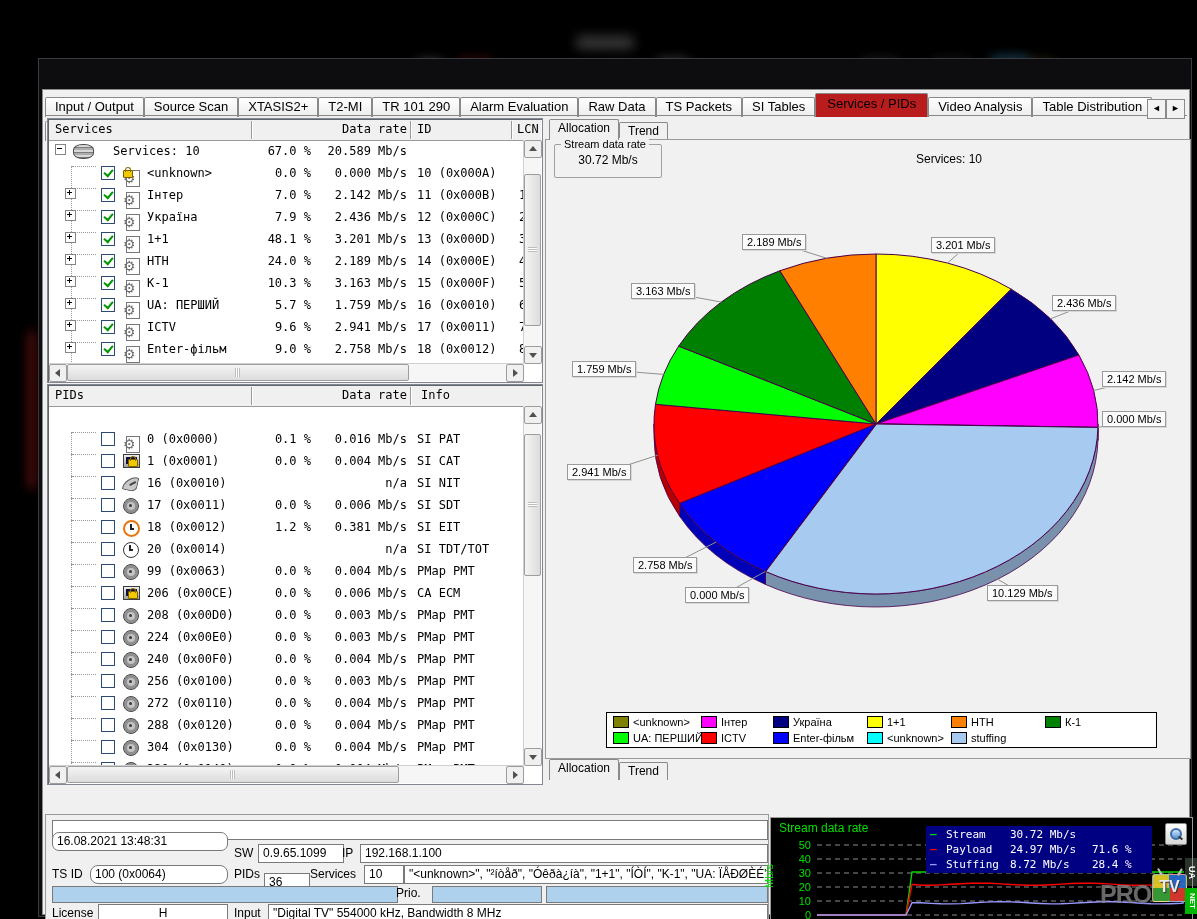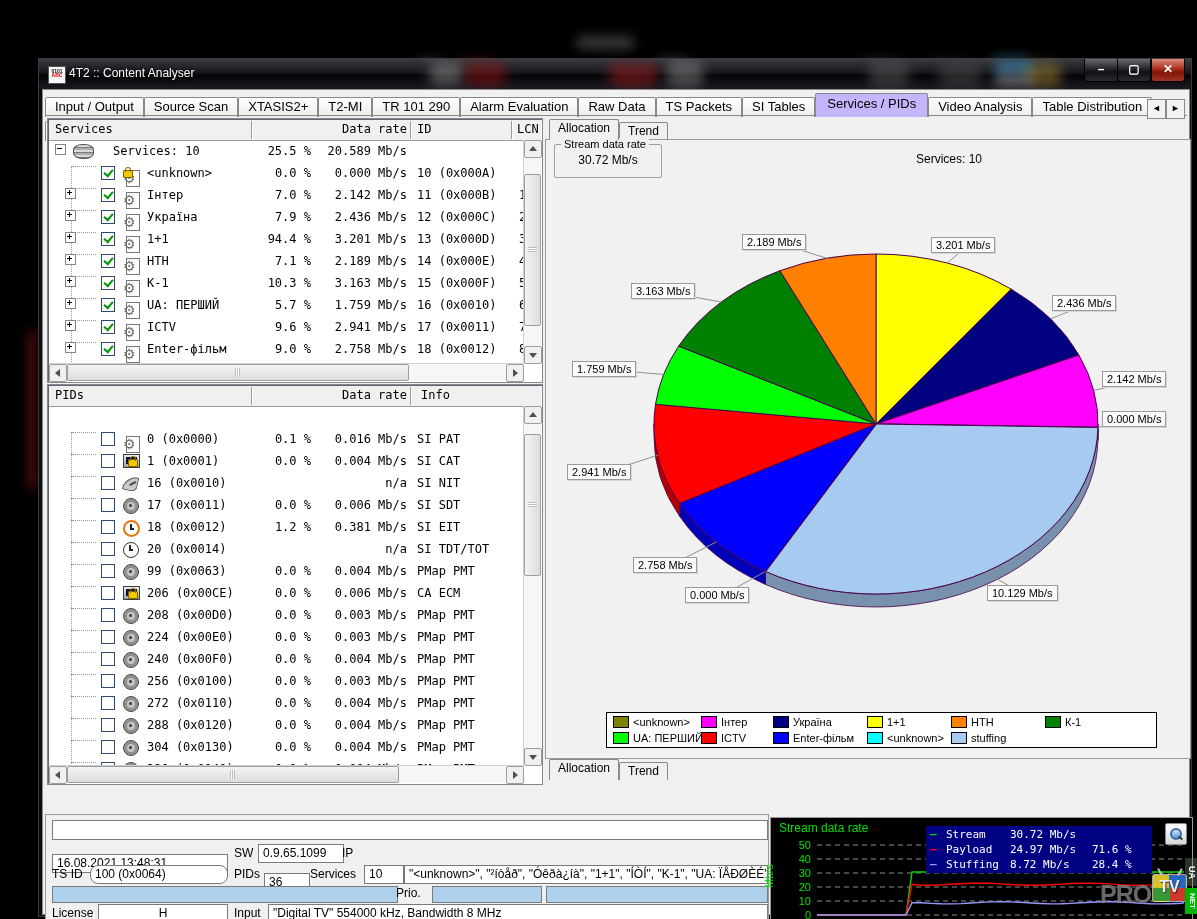--- a/index.html
+++ b/index.html
@@ -19,21 +19,21 @@
   .winbtn{position:absolute;top:0px;width:32px;height:22px;border:1px solid #000;border-top:none;
        background:linear-gradient(#6a6a72,#2c2c33 40%,#101014 60%,#2a2a31);border-radius:0 0 3px 3px;
        color:#fff;text-align:center;line-height:20px;font-size:12px;font-weight:bold;}
   
   #client{position:absolute;left:3px;top:30px;width:1146px;height:824px;background:#f0f0f0;border:1px solid #8a8a8a;}
   
   #tabbar{position:absolute;left:2px;top:2px;right:2px;height:24px;}
   .tab{display:inline-block;position:relative;height:18px;margin:4px 0 0 0;padding:1px 9px 0 9px;font-size:13px;
        color:#000;background:linear-gradient(#ffffff,#ececec);border:1px solid #898989;border-bottom:none;
        border-radius:2px 2px 0 0;vertical-align:bottom;}
-  .tab.active{height:21px;margin-top:1px;background:#c4b5fd;z-index:3;padding:2px 11px 0 11px;}
+  .tab.active{height:21px;margin-top:1px;background:#b91c1c;z-index:3;padding:2px 11px 0 11px;}
   #tabbar .baseline{position:absolute;left:0;right:0;bottom:0;height:1px;background:#898989;z-index:2;}
   #tab-scroll{position:absolute;right:2px;top:5px;z-index:4;}
   .spinbtn{display:inline-block;width:17px;height:18px;background:#f2f2f2;border:1px solid #8a8a8a;
        text-align:center;line-height:17px;font-size:9px;color:#000;}
   .fld{background:#fff;border:1px solid #7a7a7a;font-size:12px;color:#000;padding:1px 4px;white-space:nowrap;overflow:hidden;}
   .lbl{font-size:12px;color:#000;white-space:nowrap;}
   
   .ttable{position:absolute;background:#fff;border:1px solid #828790;box-shadow:inset 1px 1px 0 #60656e;}
   .thead{position:absolute;left:1px;top:1px;right:1px;height:20px;background:#f0f0f0;border-bottom:1px solid #9a9a9a;
         font-family:"DejaVu Sans Mono",monospace;font-size:12px;color:#000;}
@@ -155,36 +155,20 @@
   <div class="blob" style="left:575px;top:36px;width:60px;height:14px;background:#707070;opacity:.5;"></div>
   <div class="blob" style="left:860px;top:60px;width:40px;height:26px;background:#888;opacity:.5;"></div>
   <div class="blob" style="left:930px;top:60px;width:42px;height:28px;background:#555;opacity:.6;"></div>
   <div class="blob" style="left:990px;top:58px;width:40px;height:14px;background:#3fa9e0;opacity:.8;"></div>
   <div class="blob" style="left:990px;top:74px;width:40px;height:12px;background:#e8e8e8;opacity:.7;"></div>
   <div class="blob" style="left:1022px;top:62px;width:36px;height:26px;background:#c8a23c;opacity:.6;"></div>
   <div class="blob" style="left:28px;top:330px;width:12px;height:160px;background:#7d1616;opacity:.7;"></div>
 </div>
 
 <div id="win">
-  <div id="titlebar">
-    <div class="blob" style="left:390px;top:4px;width:34px;height:22px;background:#cfcfcf;opacity:.35;"></div>
-    <div class="blob" style="left:425px;top:2px;width:42px;height:26px;background:#a01818;opacity:.45;"></div>
-    <div class="blob" style="left:570px;top:4px;width:48px;height:24px;background:#b42020;opacity:.45;"></div>
-    <div class="blob" style="left:628px;top:2px;width:36px;height:26px;background:#d8d8d8;opacity:.3;"></div>
-    <div class="blob" style="left:830px;top:4px;width:40px;height:24px;background:#909090;opacity:.3;"></div>
-    <div class="blob" style="left:900px;top:4px;width:42px;height:24px;background:#606060;opacity:.4;"></div>
-    <div class="blob" style="left:955px;top:2px;width:40px;height:12px;background:#3fa9e0;opacity:.55;"></div>
-    <div class="blob" style="left:955px;top:16px;width:40px;height:10px;background:#e8e8e8;opacity:.45;"></div>
-    <div class="blob" style="left:988px;top:4px;width:34px;height:24px;background:#c8a23c;opacity:.4;"></div>
-    <div id="app-icon"><span class="r1">0101</span>ABC</div>
-    <div id="title-text">4T2 :: Content Analyser</div>
-    <div class="winbtn" style="right:73px;">–</div>
-    <div class="winbtn" style="right:40px;">▢</div>
-    <div class="winbtn" style="right:6px;background:linear-gradient(#e08a7a,#b03a28 40%,#7e1408 60%,#a33322);">✕</div>
-  </div>
 
   <div id="client">
     <div id="tabbar">
       <div class="baseline"></div>
       <span id="tabs-holder"><span class="tab">Input / Output</span><span class="tab">Source Scan</span><span class="tab">XTASIS2+</span><span class="tab">T2-MI</span><span class="tab">TR 101 290</span><span class="tab">Alarm Evaluation</span><span class="tab">Raw Data</span><span class="tab">TS Packets</span><span class="tab">SI Tables</span><span class="tab active">Services / PIDs</span><span class="tab">Video Analysis</span><span class="tab">Table Distribution</span><span class="tab">PCR</span><span class="tab">Stream C</span></span>
       <span id="tab-scroll">
         <span class="spinbtn">◄</span><span class="spinbtn">►</span>
       </span>
     </div>
 
@@ -199,21 +183,21 @@
         <span class="hsep" style="left:361px;"></span>
           <span class="hsep2" style="left:362px;"></span>
         <span class="hsep" style="left:462px;"></span>
           <span class="hsep2" style="left:463px;"></span>
       </div>
       <div class="rows" id="services-rows">
           <div class="trow" style="top: 0px;">
             <span class="exp" style="left: 6px;"></span>
             <span class="ic ic-stack" style="left: 24px;"></span>
             <span class="c-root">Services: 10</span>
-            <span class="c-pct">25.5 %</span>
+            <span class="c-pct">67.0 %</span>
             <span class="c-rate">20.589 Mb/s</span>
           </div>
           <div class="trow" style="top: 22px;">
             <span class="rail"></span>
             <span class="stub" style="left: 23px; width: 24px;"></span>
             <span class="cbx checked"></span>
             <span class="ic">
               <span class="ic-page"></span>
               <span class="ic-gear">⚙</span>
               <span class="ic-lock"></span>
@@ -257,36 +241,36 @@
           <div class="trow" style="top: 88px;">
             <span class="rail"></span>
             <span class="stub" style="left: 23px; width: 24px;"></span>
             <span class="exp plus" style="left: 16px;"></span>
             <span class="cbx checked"></span>
             <span class="ic">
               <span class="ic-page"></span>
               <span class="ic-gear">⚙</span>
             </span>
             <span class="c-name">1+1</span>
-            <span class="c-pct">94.4 %</span>
+            <span class="c-pct">48.1 %</span>
             <span class="c-rate">3.201 Mb/s</span>
             <span class="c-id">13 (0x000D)</span>
             <span class="c-lcn">3</span>
           </div>
           <div class="trow" style="top: 110px;">
             <span class="rail"></span>
             <span class="stub" style="left: 23px; width: 24px;"></span>
             <span class="exp plus" style="left: 16px;"></span>
             <span class="cbx checked"></span>
             <span class="ic">
               <span class="ic-page"></span>
               <span class="ic-gear">⚙</span>
             </span>
             <span class="c-name">НТН</span>
-            <span class="c-pct">7.1 %</span>
+            <span class="c-pct">24.0 %</span>
             <span class="c-rate">2.189 Mb/s</span>
             <span class="c-id">14 (0x000E)</span>
             <span class="c-lcn">4</span>
           </div>
           <div class="trow" style="top: 132px;">
             <span class="rail"></span>
             <span class="stub" style="left: 23px; width: 24px;"></span>
             <span class="exp plus" style="left: 16px;"></span>
             <span class="cbx checked"></span>
             <span class="ic">
@@ -666,24 +650,25 @@
               <span class="legsw" style="background: rgb(166, 202, 240);"></span>
               <span>stuffing</span>
             </div>
           </div>
       </div>
       <div class="btabsrow" id="alloc-tabs-bottom"><span class="stab active">Allocation</span><span class="stab">Trend</span></div>
     </div>
 
     <div id="bottom">
       <div class="fld" style="left:6px;top:5px;width:706px;height:16px;"></div>
-      <div class="fld" style="left:6px;top:39px;width:166px;">16.08.2021 13:48:31</div>
+      <div class="fld" style="left:6px;top:17px;width:166px;border-radius:7px;">16.08.2021 13:48:31</div>
       <span class="lbl" style="left:188px;top:31px;">SW</span>
       <div class="fld" style="left:212px;top:29px;width:76px;">0.9.65.1099</div>
       <span class="lbl" style="left:296px;top:31px;">IP</span>
+      <div class="fld" style="left:314px;top:29px;width:398px;">192.168.1.100</div>
 
       <span class="lbl" style="left:6px;top:52px;">TS ID</span>
       <div class="fld" style="left:44px;top:50px;width:128px;border-radius:8px;">100 (0x0064)</div>
       <span class="lbl" style="left:188px;top:52px;">PIDs</span>
       <div class="fld" style="left:218px;top:50px;width:36px;margin-top:8px;">36</div>
       <span class="lbl" style="left:264px;top:52px;">Services</span>
       <div class="fld" style="left:318px;top:50px;width:30px;">10</div>
       <div class="fld" style="left:358px;top:50px;width:354px;">"&lt;unknown&gt;", "²íòåð", "Óêðà¿íà", "1+1", "ÍÒÍ", "K-1", "UA: ÏÅÐØÈÉ",</div>
 
       <div class="fld bluefld" style="left:6px;top:71px;width:336px;height:13px;"></div>

